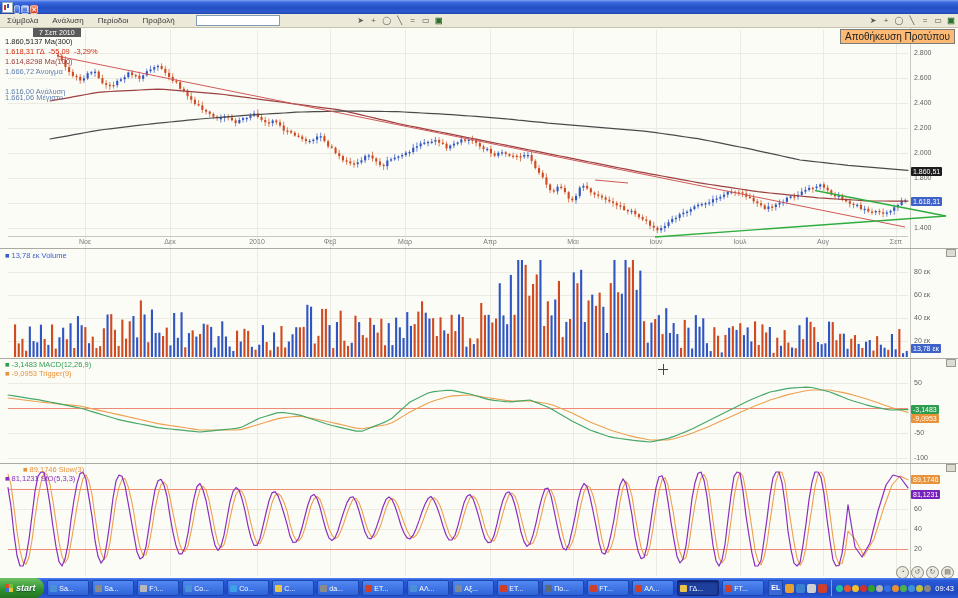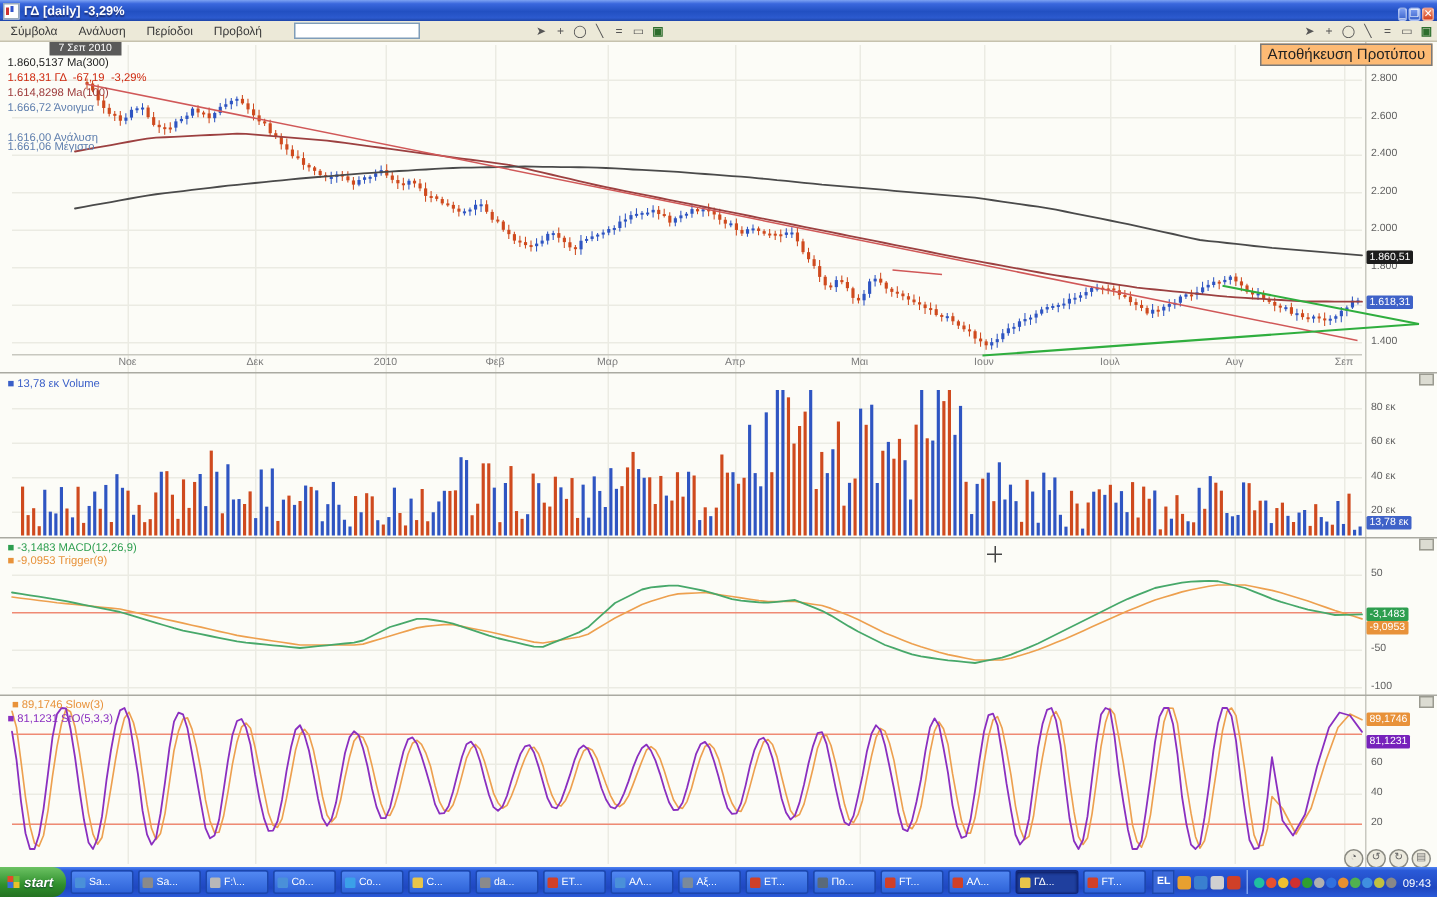--- a/index.html
+++ b/index.html
@@ -64,21 +64,20 @@
   .trico{width:7px;height:7px;border-radius:50%;margin-left:1px;flex:0 0 auto;}
   .clock{color:#fff;font-size:7.5px;margin-left:4px;margin-right:4px;}
 </style>
 </head>
 <body>
 
 <div class="screen">
 
   <div class="titlebar">
     <span class="appicon"></span>
-    <span class="title-text">ΓΔ [daily] -3,29%</span>
     <span id="winbtns"><span class="winbtn">_</span><span class="winbtn">❐</span><span class="winbtn close">✕</span></span>
   </div>
 
   <div class="menubar">
     <span id="menuitems"><span class="menu-item">Σύμβολα</span><span class="menu-item">Ανάλυση</span><span class="menu-item">Περίοδοι</span><span class="menu-item">Προβολή</span></span>
     <input class="symbox" value="" style="">
     <span class="tbar center" id="toolbarC">
         <span class="tbico">➤</span>
         <span class="tbico">+</span>
         <span class="tbico">◯</span>
@@ -848,30 +847,30 @@
       <line x1="8" y1="489.5" x2="908" y2="489.5" stroke="#ef8a74" stroke-width="1"></line>
       <line x1="8" y1="549.5" x2="908" y2="549.5" stroke="#ef8a74" stroke-width="1"></line>
       <polyline points="8.0,474.2 11.0,484.9 14.0,507.6 17.0,531.4 20.0,550.7 23.0,562.2 26.0,564.2 29.0,557.0 32.0,540.4 35.0,517.4 38.0,497.7 41.0,482.5 44.0,472.7 47.0,474.5 50.0,484.5 53.0,501.7 56.0,521.6 59.0,542.2 62.0,556.1 65.0,562.8 68.0,558.3 71.0,542.7 74.0,525.1 77.0,506.6 80.0,490.3 83.0,478.6 86.0,474.8 89.0,481.8 92.0,494.3 95.0,516.3 98.0,536.3 101.0,552.2 104.0,559.6 107.0,555.6 110.0,542.4 113.0,521.4 116.0,500.3 119.0,487.4 122.0,479.4 125.0,478.6 128.0,486.1 131.0,498.1 134.0,513.5 137.0,533.3 140.0,547.3 143.0,555.1 146.0,554.8 149.0,544.4 152.0,527.9 155.0,509.2 158.0,494.6 161.0,484.8 164.0,482.0 167.0,485.5 170.0,498.0 173.0,512.8 176.0,527.6 179.0,542.2 182.0,550.2 185.0,551.6 188.0,545.9 191.0,532.1 194.0,516.5 197.0,500.2 200.0,489.6 203.0,486.2 206.0,490.0 209.0,500.2 212.0,514.8 215.0,531.0 218.0,543.3 221.0,547.9 224.0,544.6 227.0,533.7 230.0,518.3 233.0,504.8 236.0,494.0 239.0,490.3 242.0,491.6 245.0,498.3 248.0,510.4 251.0,523.5 254.0,535.7 257.0,543.3 260.0,543.6 263.0,537.2 266.0,527.2 269.0,514.6 272.0,502.8 275.0,495.5 278.0,493.5 281.0,496.2 284.0,502.3 287.0,510.8 290.0,523.7 293.0,534.4 296.0,540.1 299.0,540.8 302.0,536.6 305.0,528.1 308.0,516.9 311.0,505.4 314.0,499.0 317.0,496.3 320.0,499.5 323.0,507.7 326.0,518.0 329.0,528.7 332.0,535.1 335.0,538.8 338.0,536.9 341.0,530.5 344.0,522.7 347.0,513.3 350.0,505.5 353.0,499.2 356.0,498.2 359.0,502.5 362.0,510.6 365.0,521.5 368.0,530.3 371.0,536.3 374.0,537.4 377.0,533.6 380.0,527.1 383.0,517.8 386.0,508.0 389.0,500.8 392.0,498.5 395.0,500.2 398.0,505.8 401.0,514.3 404.0,522.7 407.0,530.4 410.0,536.0 413.0,537.7 416.0,535.5 419.0,530.6 422.0,523.1 425.0,515.1 428.0,507.3 431.0,500.0 434.0,497.8 437.0,500.1 440.0,505.7 443.0,514.3 446.0,524.1 449.0,533.2 452.0,538.1 455.0,538.9 458.0,534.4 461.0,525.7 464.0,514.5 467.0,504.9 470.0,497.7 473.0,495.9 476.0,499.0 479.0,505.9 482.0,516.2 485.0,527.9 488.0,535.5 491.0,540.5 494.0,540.9 497.0,534.8 500.0,524.1 503.0,512.9 506.0,502.7 509.0,494.7 512.0,493.0 515.0,496.3 518.0,504.6 521.0,517.5 524.0,529.3 527.0,540.3 530.0,544.6 533.0,543.0 536.0,536.1 539.0,524.6 542.0,512.3 545.0,498.8 548.0,491.1 551.0,490.0 554.0,497.0 557.0,508.5 560.0,522.1 563.0,536.2 566.0,546.2 569.0,548.4 572.0,543.1 575.0,533.6 578.0,518.4 581.0,504.1 584.0,491.8 587.0,485.6 590.0,487.4 593.0,495.5 596.0,507.1 599.0,523.9 602.0,539.8 605.0,550.7 608.0,552.5 611.0,547.6 614.0,537.7 617.0,520.7 620.0,501.6 623.0,487.4 626.0,481.3 629.0,485.8 632.0,496.3 635.0,515.6 638.0,532.1 641.0,547.2 644.0,555.4 647.0,555.4 650.0,545.4 653.0,528.7 656.0,508.5 659.0,491.0 662.0,480.0 665.0,477.7 668.0,485.3 671.0,500.0 674.0,516.7 677.0,537.4 680.0,552.3 683.0,559.8 686.0,557.6 689.0,544.2 692.0,522.7 695.0,504.7 698.0,489.1 701.0,477.8 704.0,474.4 707.0,480.5 710.0,497.9 713.0,520.9 716.0,541.3 719.0,557.8 722.0,563.0 725.0,558.7 728.0,542.7 731.0,521.0 734.0,497.7 737.0,481.7 740.0,472.3 743.0,476.4 746.0,492.2 749.0,509.2 752.0,528.8 755.0,549.9 758.0,561.0 761.0,564.8 764.0,557.7 767.0,543.2 770.0,521.4 773.0,501.0 776.0,481.1 779.0,472.0 782.0,472.2 785.0,482.4 788.0,504.3 791.0,523.7 794.0,542.1 797.0,557.8 800.0,565.4 803.0,560.5 806.0,547.3 809.0,526.8 812.0,507.2 815.0,487.2 818.0,474.3 821.0,472.0 824.0,477.1 827.0,494.3 830.0,514.3 833.0,537.7 836.0,556.6 839.0,563.9 842.0,563.5 845.0,552.3 848.0,531.0 855.0,539.0 864.0,556.0 874.0,539.0 884.0,507.0 892.0,485.0 900.0,476.0 908.0,479.8" fill="none" stroke="#eda04f" stroke-width="1.1" stroke-linejoin="round" stroke-linecap="round"></polyline>
       <polyline points="8.0,487.7 11.0,506.5 14.0,534.2 17.0,555.5 20.0,566.0 23.0,566.0 26.0,556.7 29.0,539.4 32.0,515.7 35.0,491.4 38.0,476.1 41.0,472.0 44.0,472.2 47.0,486.0 50.0,504.7 53.0,526.9 56.0,546.7 59.0,561.6 62.0,566.0 65.0,559.1 68.0,544.3 71.0,520.0 74.0,500.0 77.0,483.7 80.0,473.6 83.0,472.0 86.0,479.6 89.0,497.9 92.0,516.3 95.0,540.3 98.0,556.3 101.0,563.1 104.0,558.8 107.0,542.5 110.0,521.6 113.0,498.2 116.0,481.1 119.0,475.1 122.0,476.2 125.0,485.7 128.0,502.1 131.0,518.8 134.0,535.7 137.0,552.1 140.0,558.9 143.0,557.0 146.0,546.7 149.0,527.2 152.0,506.9 155.0,489.8 158.0,480.7 161.0,479.3 164.0,485.1 167.0,496.5 170.0,516.1 173.0,532.7 176.0,545.6 179.0,553.9 182.0,553.8 185.0,547.5 188.0,533.3 191.0,514.1 194.0,498.2 197.0,486.5 200.0,483.5 203.0,490.0 206.0,500.5 209.0,516.1 212.0,532.3 215.0,545.4 218.0,550.5 221.0,546.1 224.0,535.2 227.0,518.5 230.0,502.0 233.0,491.6 236.0,487.5 239.0,490.0 242.0,498.8 245.0,510.8 248.0,525.8 251.0,537.9 254.0,545.4 257.0,545.4 260.0,538.5 263.0,525.9 266.0,513.0 269.0,500.8 272.0,492.9 275.0,491.6 278.0,495.8 281.0,504.1 284.0,513.8 287.0,524.1 290.0,536.1 293.0,542.4 296.0,542.1 299.0,537.5 302.0,527.8 305.0,516.0 308.0,504.5 311.0,496.2 314.0,494.4 317.0,498.5 320.0,507.3 323.0,519.2 326.0,530.0 329.0,538.1 332.0,540.5 335.0,537.7 338.0,530.5 341.0,520.3 344.0,511.1 347.0,502.6 350.0,497.6 353.0,496.7 356.0,501.7 359.0,510.9 362.0,521.5 365.0,532.1 368.0,538.0 371.0,538.9 374.0,533.9 377.0,525.6 380.0,516.6 383.0,506.8 386.0,499.4 389.0,497.0 392.0,499.4 395.0,506.2 398.0,515.4 401.0,525.5 404.0,533.0 407.0,537.9 410.0,539.0 413.0,535.4 416.0,528.9 419.0,520.9 422.0,511.8 425.0,504.2 428.0,498.6 431.0,496.4 434.0,500.5 437.0,507.1 440.0,515.9 443.0,526.0 446.0,534.8 449.0,540.0 452.0,539.9 455.0,535.2 458.0,525.4 461.0,513.8 464.0,502.8 467.0,496.2 470.0,494.6 473.0,498.6 476.0,507.3 479.0,517.6 482.0,529.1 485.0,538.7 488.0,542.6 491.0,542.2 494.0,535.6 497.0,523.9 500.0,510.5 503.0,499.9 506.0,493.2 509.0,491.8 512.0,496.3 515.0,505.5 518.0,518.0 521.0,532.1 524.0,541.6 527.0,546.4 530.0,543.6 533.0,535.1 536.0,523.1 539.0,509.0 542.0,497.4 545.0,488.8 548.0,488.1 551.0,495.9 554.0,510.0 557.0,524.9 560.0,538.3 563.0,548.1 566.0,550.1 569.0,543.9 572.0,530.9 575.0,517.1 578.0,500.6 581.0,489.1 584.0,483.5 587.0,486.7 590.0,496.8 593.0,511.0 596.0,525.8 599.0,542.2 602.0,552.8 605.0,554.1 608.0,547.1 611.0,534.5 614.0,519.5 617.0,500.4 620.0,484.9 623.0,478.9 626.0,483.6 629.0,498.7 632.0,515.2 635.0,536.9 638.0,550.7 641.0,558.6 644.0,557.5 647.0,546.4 650.0,527.4 653.0,506.5 656.0,487.7 659.0,476.7 662.0,475.7 665.0,483.5 668.0,501.7 671.0,522.3 674.0,540.1 677.0,556.5 680.0,563.0 683.0,559.2 686.0,545.8 689.0,523.1 692.0,498.4 695.0,482.7 698.0,473.3 701.0,472.0 704.0,480.2 707.0,496.6 710.0,521.7 713.0,545.5 716.0,560.7 719.0,566.0 722.0,560.0 725.0,544.3 728.0,519.2 731.0,495.3 734.0,476.4 737.0,472.0 740.0,473.2 743.0,490.9 746.0,515.9 749.0,535.5 752.0,553.3 755.0,566.0 758.0,566.0 761.0,560.5 764.0,540.4 767.0,518.9 770.0,494.8 773.0,477.7 776.0,472.0 779.0,472.0 782.0,482.6 785.0,503.0 788.0,531.0 791.0,549.7 794.0,563.1 797.0,566.0 800.0,562.7 803.0,545.1 806.0,523.9 809.0,499.9 812.0,482.2 815.0,472.0 818.0,472.0 821.0,477.4 824.0,493.7 827.0,519.2 830.0,541.0 833.0,560.0 836.0,566.0 839.0,565.3 842.0,553.7 845.0,531.7 848.0,504.8 855.0,547.0 862.0,557.0 870.0,543.0 878.0,511.0 886.0,485.0 893.0,475.0 900.0,477.0 908.0,487.9" fill="none" stroke="#8a2fc0" stroke-width="1.2" stroke-linejoin="round" stroke-linecap="round"></polyline>
       <line x1="658" y1="369.5" x2="668" y2="369.5" stroke="#444" stroke-width="1"></line>
       <line x1="663.5" y1="364" x2="663.5" y2="375" stroke="#444" stroke-width="1"></line>
     </svg>
 
   <div class="datetag">7 Σεπ 2010</div>
   <div class="lgrow lg0" style="top:37px">1.860,5137 Ma(300)</div>
-  <div class="lgrow lg1" style="top:47px">1.618,31 ΓΔ  -67,19  -3,29%</div>
+  <div class="lgrow lg1" style="top:47px">1.618,31 ΓΔ  -55,09  -3,29%</div>
   <div class="lgrow lg2" style="top:57px">1.614,8298 Ma(100)</div>
   <div class="lgrow lg3" style="top:67px">1.666,72 Άνοιγμα</div>
   <div class="lgrow lg4" style="top:93px">1.661,06 Μέγιστο</div>
   <div class="lgrow lg5" style="top:87px">1.616,00 Ανάλυση</div>
 
   <div class="hdr" style="left:5px;top:251px;color:#3a5fc8"><span class="blt">■</span><span>13,78 εκ Volume</span></div>
   <div class="hdr" style="left:5px;top:360px;color:#2d9e4f"><span class="blt">■</span><span>-3,1483 MACD(12,26,9)</span></div>
   <div class="hdr" style="left:5px;top:369px;color:#e8923a"><span class="blt">■</span><span>-9,0953 Trigger(9)</span></div>
-  <div class="hdr" style="left:8px;top:465px;color:#e8923a"><span class="blt">■</span><span>89,1746 Slow(3)</span></div>
+  <div class="hdr" style="left:23px;top:465px;color:#e8923a"><span class="blt">■</span><span>89,1746 Slow(3)</span></div>
   <div class="hdr" style="left:5px;top:474px;color:#8a2fc0"><span class="blt">■</span><span>81,1231 StO(5,3,3)</span></div>
 
   <div class="saveTip">Αποθήκευση Προτύπου</div>
   <div id="overlays">
       <div class="axlab" style="left: 914px; top: 49px;">2.800</div>
       <div class="axlab" style="left: 914px; top: 74px;">2.600</div>
       <div class="axlab" style="left: 914px; top: 99px;">2.400</div>
       <div class="axlab" style="left: 914px; top: 124px;">2.200</div>
       <div class="axlab" style="left: 914px; top: 149px;">2.000</div>
       <div class="axlab" style="left: 914px; top: 174px;">1.800</div>

